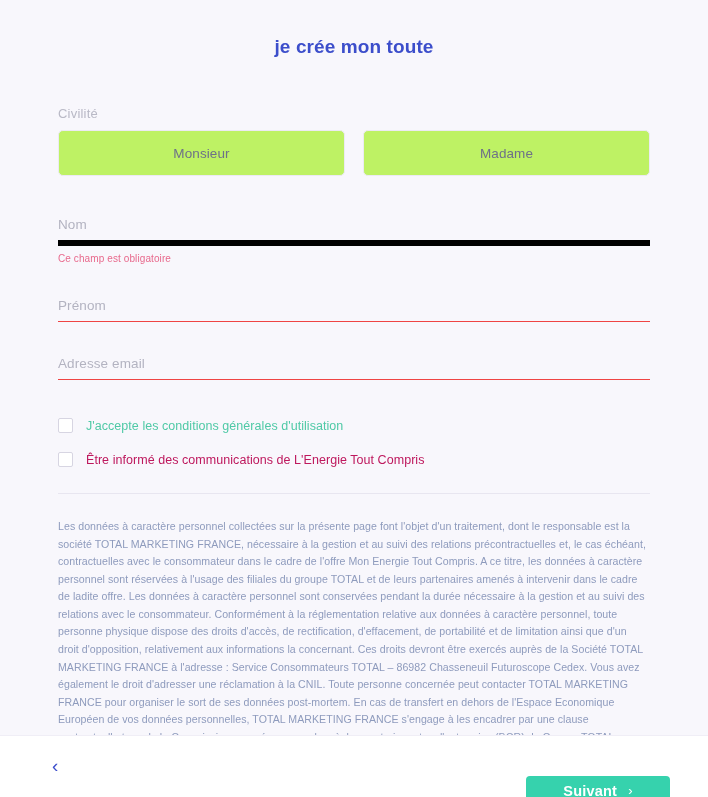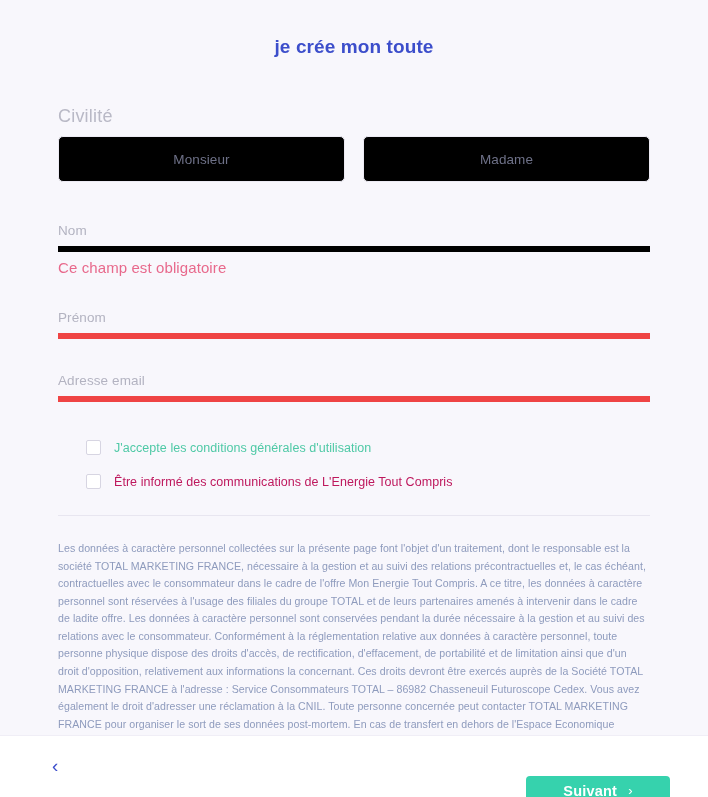--- a/index.html
+++ b/index.html
@@ -36,37 +36,37 @@
     font-size: 19px;
     font-weight: bold;
     color: #3c4ecb;
     letter-spacing: 0.1px;
     padding-top: 36px;
     padding-bottom: 0;
   }
 
   
   .field-label {
-    font-size: 18px;
+    font-size: 13px;
     color: #b9b9c6;
     margin-top: 48px;
     margin-bottom: 9px;
     letter-spacing: 0.2px;
   }
 
   .civilite-row {
     display: flex;
     gap: 18px;
     margin-bottom: 0;
   }
 
   .civilite-option {
     flex: 1 1 0;
     height: 46px;
-    background: #000000;
+    background: #bef264;
     border: 1px solid #eceaf3;
     border-radius: 5px;
     display: flex;
     align-items: center;
     justify-content: center;
     font-size: 13.5px;
     color: #6e7188;
     cursor: pointer;
     letter-spacing: 0.1px;
   }
@@ -75,58 +75,57 @@
   .input-group {
     margin-top: 34px;
     position: relative;
   }
 
   .input-group.first { margin-top: 41px; }
 
   .text-input {
     width: 100%;
     border: none;
-    border-bottom: 6px solid #ef4444;
+    border-bottom: 1px solid #ef4444;
     background: transparent;
     font-family: "Liberation Sans", sans-serif;
     font-size: 13.5px;
     color: #55586e;
     padding: 0 0 8px 0;
     outline: none;
     display: block;
     letter-spacing: 0.1px;
   }
 
   .text-input::placeholder {
     color: #b3b3c1;
     opacity: 1;
   }
 
   .text-input.error {
     border-bottom: 6px solid #000000;
   }
 
   .error-message {
-    font-size: 15px;
+    font-size: 10px;
     color: #e8698c;
     margin-top: 7px;
     letter-spacing: 0.1px;
   }
 
   
   .checkbox-list {
     margin-top: 38px;
   }
 
   .checkbox-row {
     display: flex;
     align-items: center;
     margin-bottom: 19px;
     cursor: pointer;
-    margin-left: 28px;
   }
 
   .checkbox-box {
     width: 15px;
     height: 15px;
     min-width: 15px;
     border: 1px solid #d7d5e2;
     border-radius: 2px;
     background: #ffffff;
     margin-right: 13px;

